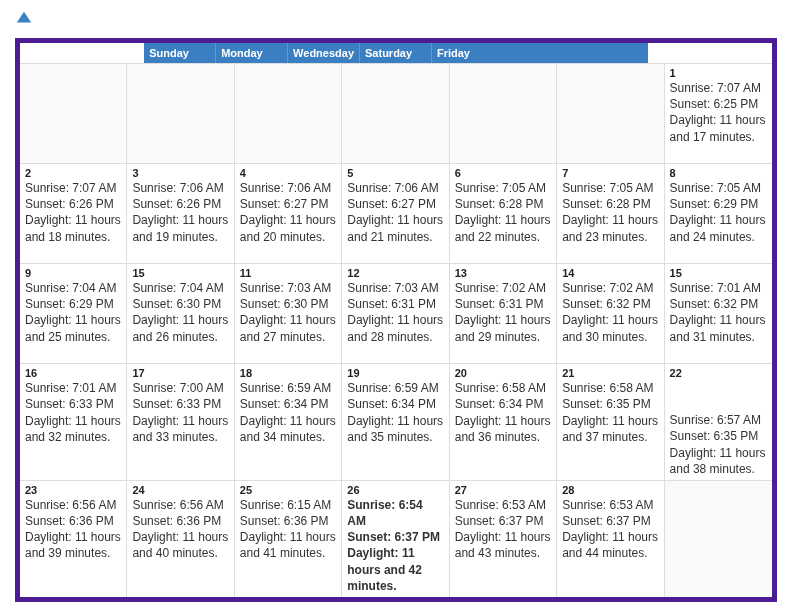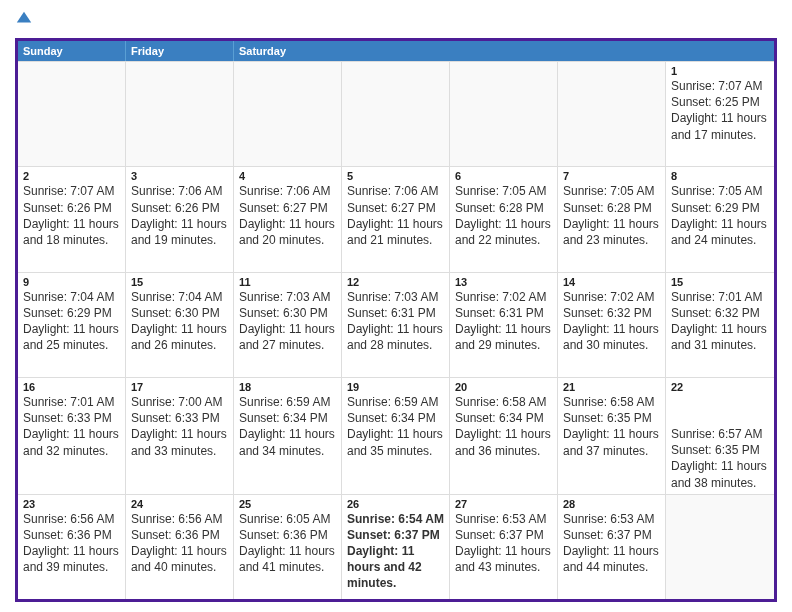--- a/index.html
+++ b/index.html
@@ -52,21 +52,22 @@
       line-height: 1.1;
     }
     .location {
       font-size: 14px;
       color: #555;
     }
     .calendar {
       flex: 1;
       display: flex;
       flex-direction: column;
-      border: 3px solid #4c1d95;
+      border: 5px solid #4c1d95;
+      align-items: center;
     }
     .cal-header {
       display: grid;
       grid-template-columns: repeat(7, 1fr);
       background: #3a7fc1;
     }
     .cal-header-cell {
       color: #fff;
       font-size: 11px;
       font-weight: bold;
@@ -127,22 +128,24 @@
     </div>
     <div class="title-block">
       <div class="month-title"></div>
       <div class="location"></div>
     </div>
   </div>
 
   <div class="calendar">
     <div class="cal-header" id="cal-header-row">
         <div class="cal-header-cell">Sunday</div>
+        <div class="cal-header-cell">Monday</div>
+        <div class="cal-header-cell">Wednesday</div>
+        <div class="cal-header-cell">Saturday</div>
         <div class="cal-header-cell">Friday</div>
-        <div class="cal-header-cell">Saturday</div>
       </div>
     <div class="cal-body" id="cal-body">
         <div class="cal-row">
           <div class="cal-cell empty"></div>
           <div class="cal-cell empty"></div>
           <div class="cal-cell empty"></div>
           <div class="cal-cell empty"></div>
           <div class="cal-cell empty"></div>
           <div class="cal-cell empty"></div>
           <div class="cal-cell">
@@ -292,21 +295,21 @@
 Daylight: 11 hours and 39 minutes.</div>
           </div>
           <div class="cal-cell">
             <span class="day-num">24</span>
             <div class="cell-info" style="white-space: pre-line;">Sunrise: 6:56 AM
 Sunset: 6:36 PM
 Daylight: 11 hours and 40 minutes.</div>
           </div>
           <div class="cal-cell">
             <span class="day-num">25</span>
-            <div class="cell-info" style="white-space: pre-line;">Sunrise: 6:05 AM
+            <div class="cell-info" style="white-space: pre-line;">Sunrise: 6:15 AM
 Sunset: 6:36 PM
 Daylight: 11 hours and 41 minutes.</div>
           </div>
           <div class="cal-cell">
             <span class="day-num">26</span>
             <div class="cell-info" style="white-space: pre-line; font-weight: bold;">Sunrise: 6:54 AM
 Sunset: 6:37 PM
 Daylight: 11 hours and 42 minutes.</div>
           </div>
           <div class="cal-cell">

